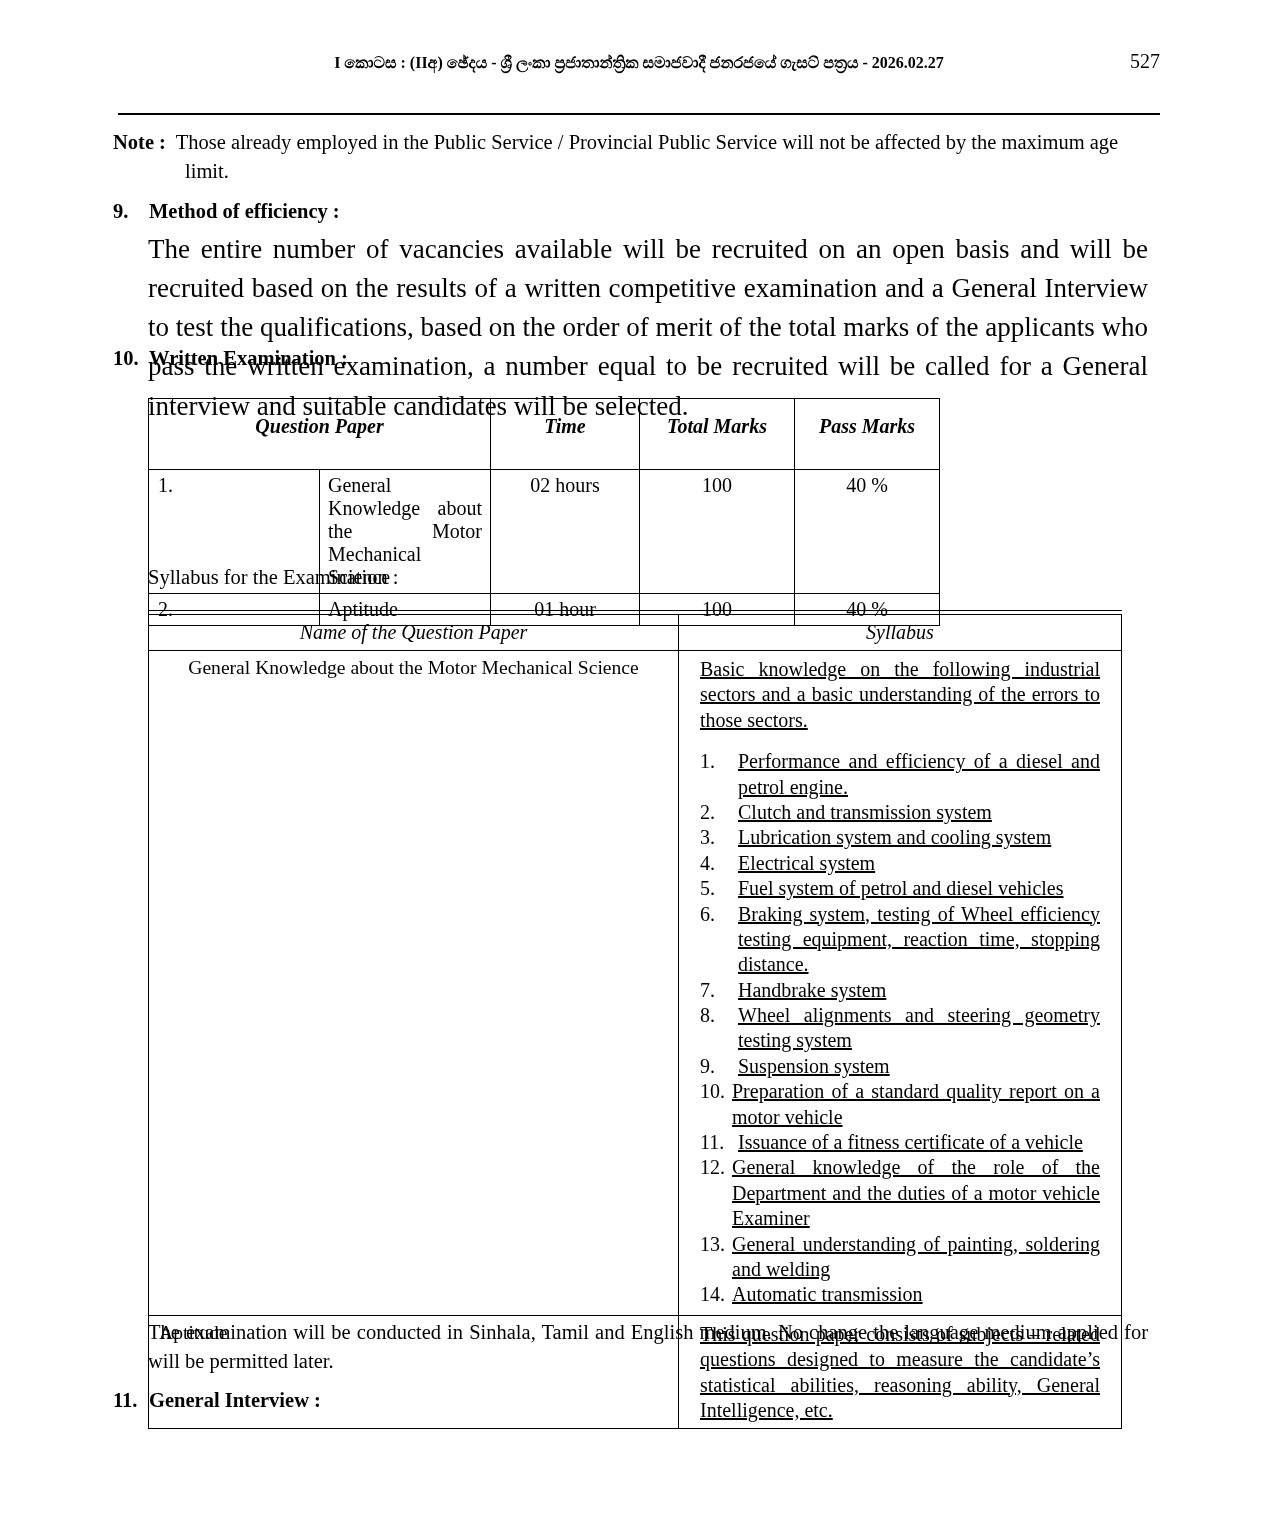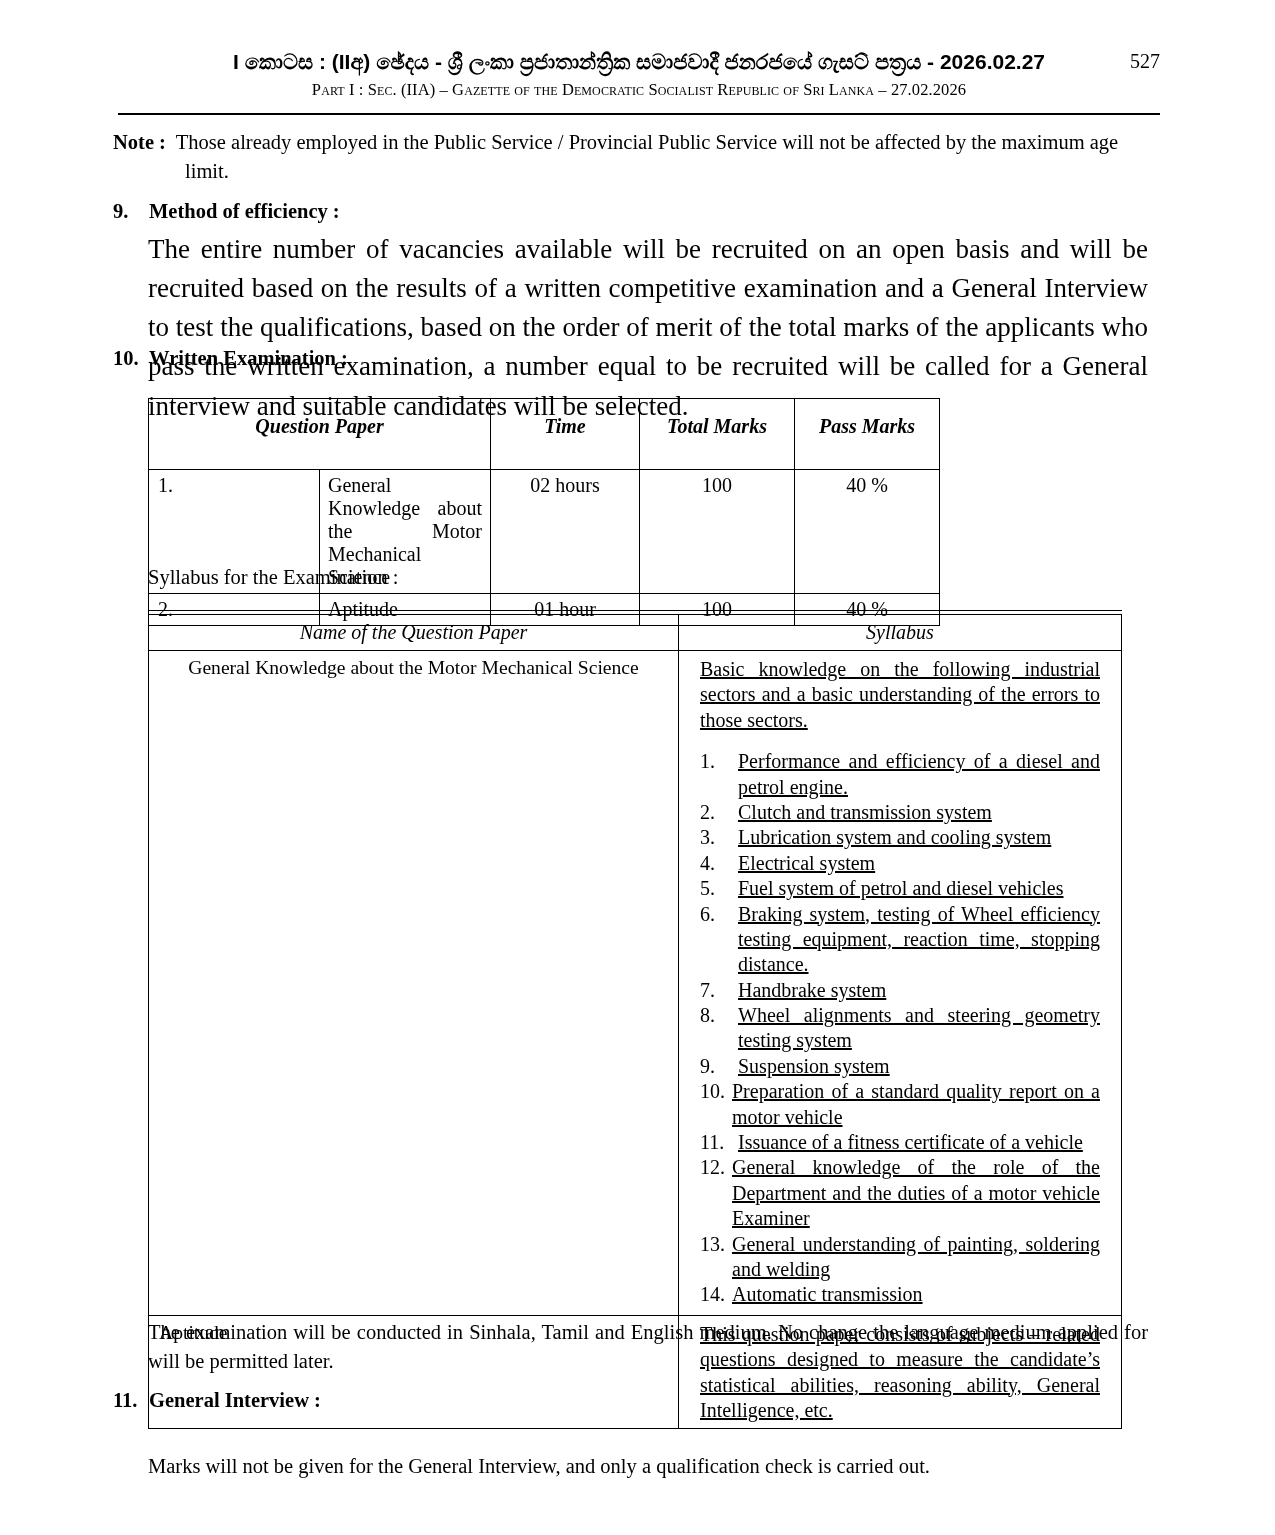--- a/index.html
+++ b/index.html
@@ -33,23 +33,23 @@
   }
   .header-line1 {
     position: relative;
     text-align: center;
     font-size: 20.5px;
     font-weight: bold;
     line-height: 1.35;
     white-space: nowrap;
   }
   .header-sinhala {
-    font-family: Liberation Sans, sans-serif;
-    font-weight: bold;
-    font-size: 21px;
+    font-family: Liberation Serif, serif;
+    font-weight: bold;
+    font-size: 16px;
     letter-spacing: 0px;
   }
   .page-number {
     position: absolute;
     right: 0px;
     top: 0px;
     font-size: 20px;
     font-weight: normal;
   }
   .header-line2 {
@@ -260,21 +260,20 @@
 </head>
 <body>
 
 <div class="page">
 
   <div class="header">
     <div class="header-line1">
       <span class="header-sinhala">I කොටස : (IIඅ) ඡේදය - ශ්‍රී ලංකා ප්‍රජාතාන්ත්‍රික සමාජවාදී ජනරජයේ ගැසට් පත්‍රය - 2026.02.27</span>
       <span class="page-number">527</span>
     </div>
-    <div class="header-line2">Part  I :  Sec.  (IIA) – Gazette of the Democratic Socialist Republic of Sri Lanka – 27.02.2026</div>
   </div>
   <div class="header-rule"></div>
 
   <div class="note">
     <span class="note-body"><span class="note-label">Note :</span>&nbsp; <span>Those already employed in the Public Service / Provincial Public Service will not be   affected by the maximum age limit.</span></span>
   </div>
 
   <div class="sec-heading" style="left:113px; top:200px;">
     <span class="sec-num">9.</span><span>Method of efficiency :</span>
   </div>
@@ -350,15 +349,14 @@
         <td class="syl-cell">This question paper consists of subjects – related questions designed to measure the candidate’s statistical abilities, reasoning ability, General Intelligence, etc.</td>
       </tr>
     </tbody>
   </table>
 
   <div class="closing">The examination will be conducted in Sinhala, Tamil and English medium. No change the language medium applied for will be permitted later.</div>
 
   <div class="sec11">
     <span class="sec-num">11.</span><span>General Interview :</span>
   </div>
-  <div class="sec11-body">Marks will not be given for the General Interview, and only a qualification check is carried out.</div>
 
 </div>
 
 </body></html>

